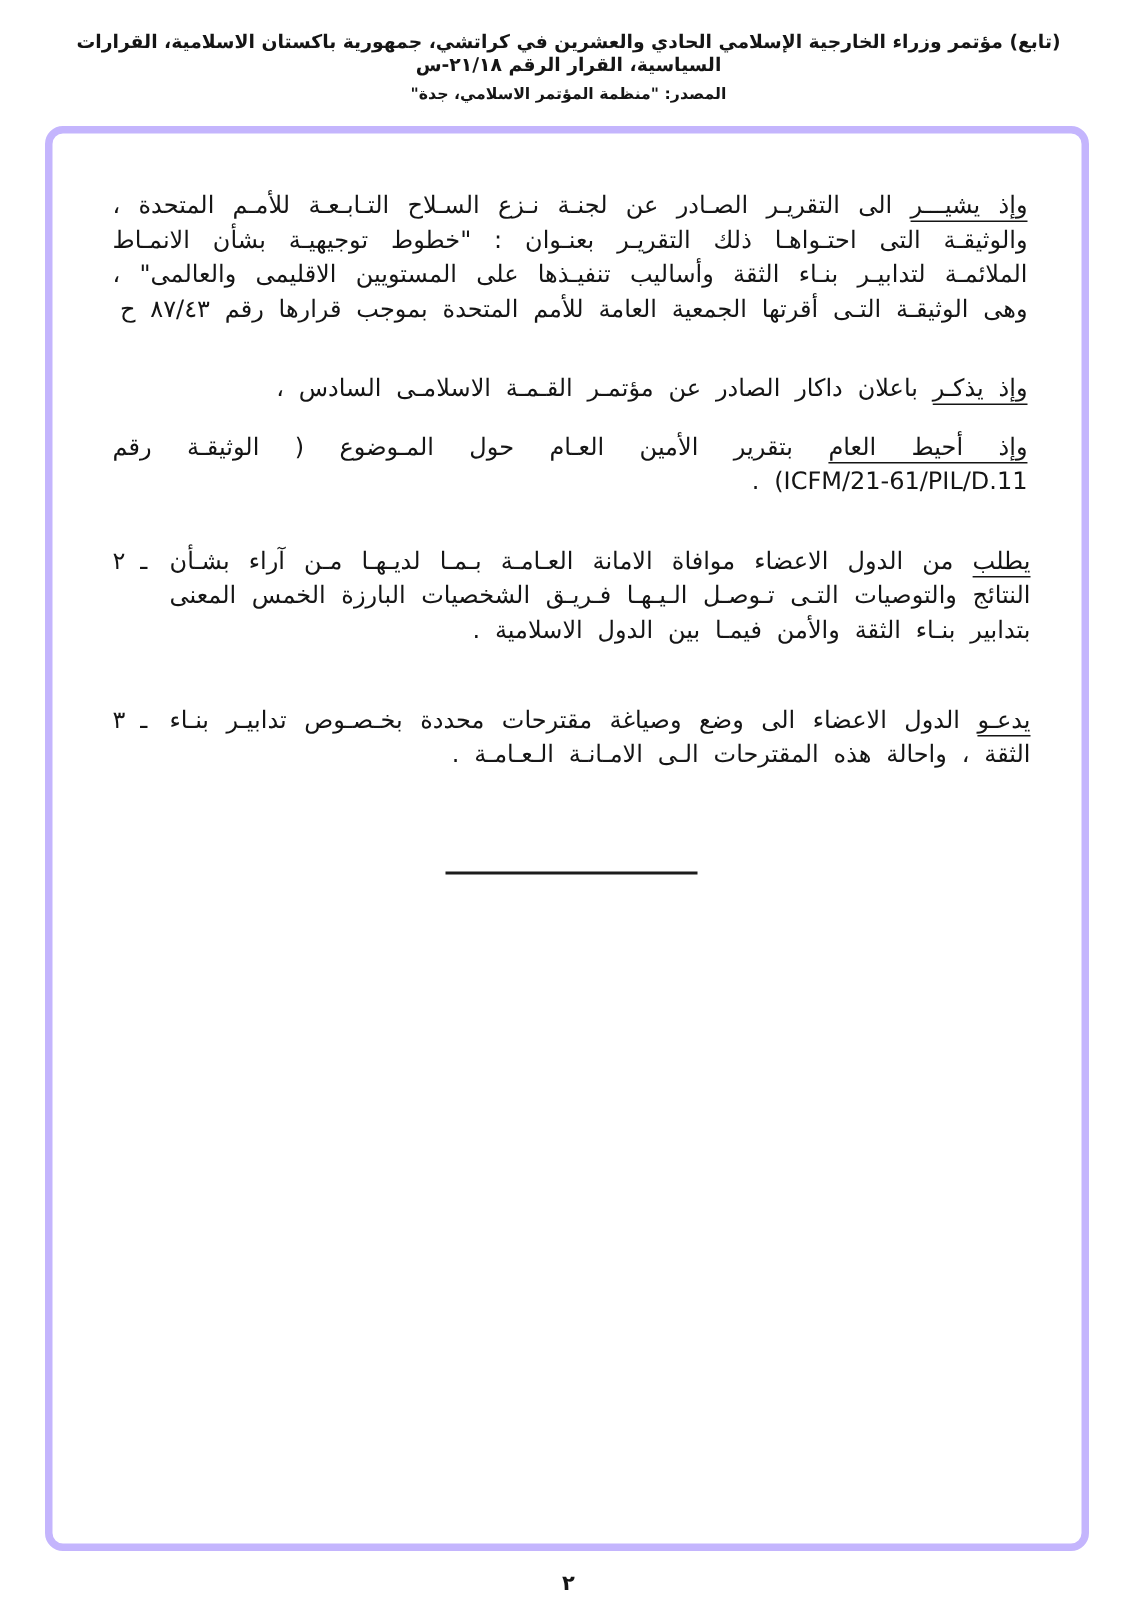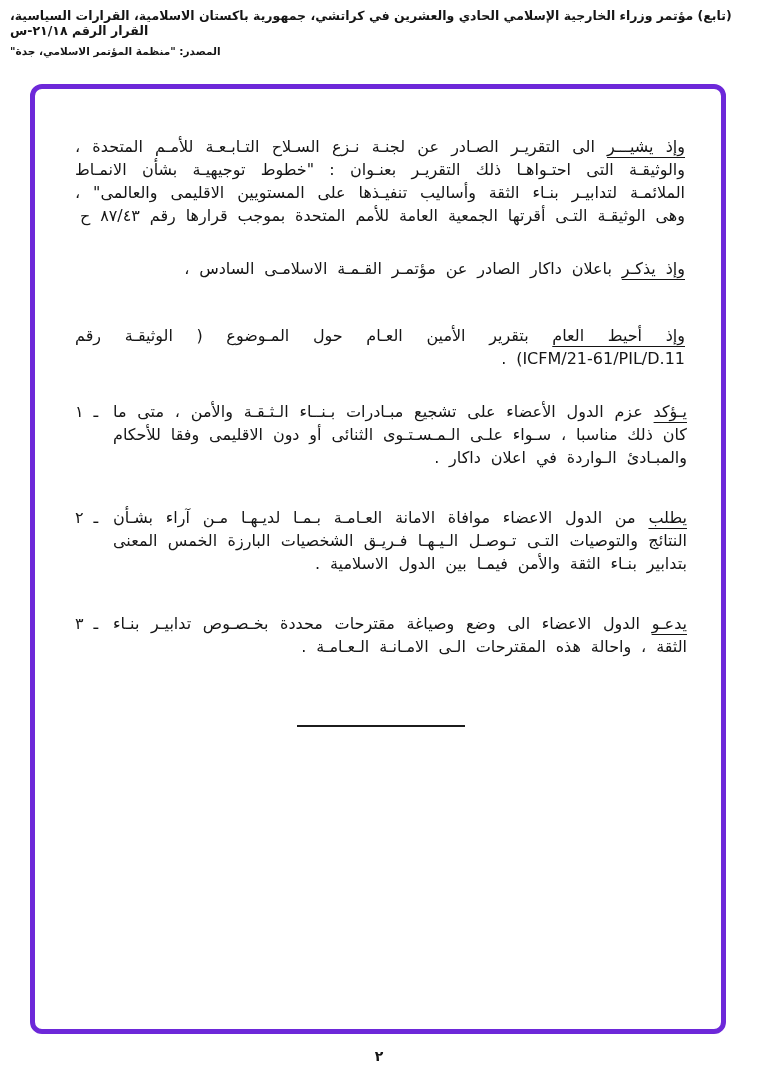--- a/index.html
+++ b/index.html
@@ -1,37 +1,37 @@
 <!DOCTYPE html>
 <html lang="ar"><head>
 <meta charset="utf-8">
 <style>
   html,body{margin:0;padding:0;}
   body{
     width:758px;height:1078px;background:#ffffff;position:relative;
     font-family:"DejaVu Sans",sans-serif;color:#151515;overflow:hidden;
   }
   .top-header{
-    position:absolute;top:8px;left:0;right:0;text-align:left;direction:rtl;padding:0 10px;
+    position:absolute;top:20px;left:0;right:0;text-align:center;direction:rtl;padding:0 28px;
   }
   .top-header .line1{font-size:12.5px;font-weight:bold;letter-spacing:0;}
   .top-header .line2{font-size:10.5px;font-weight:bold;margin-top:7px;}
   .doc-frame{
     position:absolute;left:30px;top:84px;width:696px;height:950px;box-sizing:border-box;
-    border:5px solid #6d28d9;border-radius:12px;background:#ffffff;
-    padding:46px 34px 0 40px;
+    border:5px solid #c4b5fd;border-radius:12px;background:#ffffff;
+    padding:36px 34px 0 40px;
   }
   .content{
     direction:rtl;
     font-size:16px;line-height:23px;
     text-align:justify;text-align-last:right;
     word-spacing:0.30em;
   }
   .para{margin:0 0 30px 0;padding-right:2px;}
-  .para.tight{margin-bottom:44px;}
+  .para.tight{margin-bottom:16px;}
   .u{
     text-decoration:underline;
     text-underline-offset:5px;
     text-decoration-thickness:1.4px;
   }
   .item{
     position:relative;
     padding-left:38px;
     margin:0 0 37px 0;
   }
@@ -66,24 +66,20 @@
     </div>
 
     <div class="para tight">
       <span class="u">وإذ يذكـر</span><span> باعلان داكار الصادر عن مؤتمـر القـمـة الاسلامـى السادس ،</span>
     </div>
 
     <div class="para">
       <span class="u">وإذ أحيط العام</span><span> بتقرير الأمين العـام حول المـوضوع ( الوثيقـة رقم </span><span class="ltr-code">(ICFM/21-61/PIL/D.11</span><span> .</span>
     </div>
 
-    <div class="item">
-      <span class="marker">١ ـ</span>
-      <span class="u">يـؤكد</span><span> عزم الدول الأعضاء على تشجيع مبـادرات بـنــاء الـثـقـة والأمن ، متى ما كان ذلك مناسبا ، سـواء علـى الـمـسـتـوى الثنائى أو دون الاقليمى وفقا للأحكام والمبـادئ الـواردة في اعلان داكار .</span>
-    </div>
 
     <div class="item">
       <span class="marker">٢ ـ</span>
       <span class="u">يطلب</span><span> من الدول الاعضاء موافاة الامانة العـامـة بـمـا لديـهـا مـن آراء بشـأن النتائج والتوصيات التـى تـوصـل الـيـهـا فـريـق الشخصيات البارزة الخمس المعنى بتدابير بنـاء الثقة والأمن فيمـا بين الدول الاسلامية .</span>
     </div>
 
     <div class="item">
       <span class="marker">٣ ـ</span>
       <span class="u">يدعـو</span><span> الدول الاعضاء الى وضع وصياغة مقترحات محددة بخـصـوص تدابيـر بنـاء الثقة ، واحالة هذه المقترحات الـى الامـانـة الـعـامـة .</span>
     </div>

